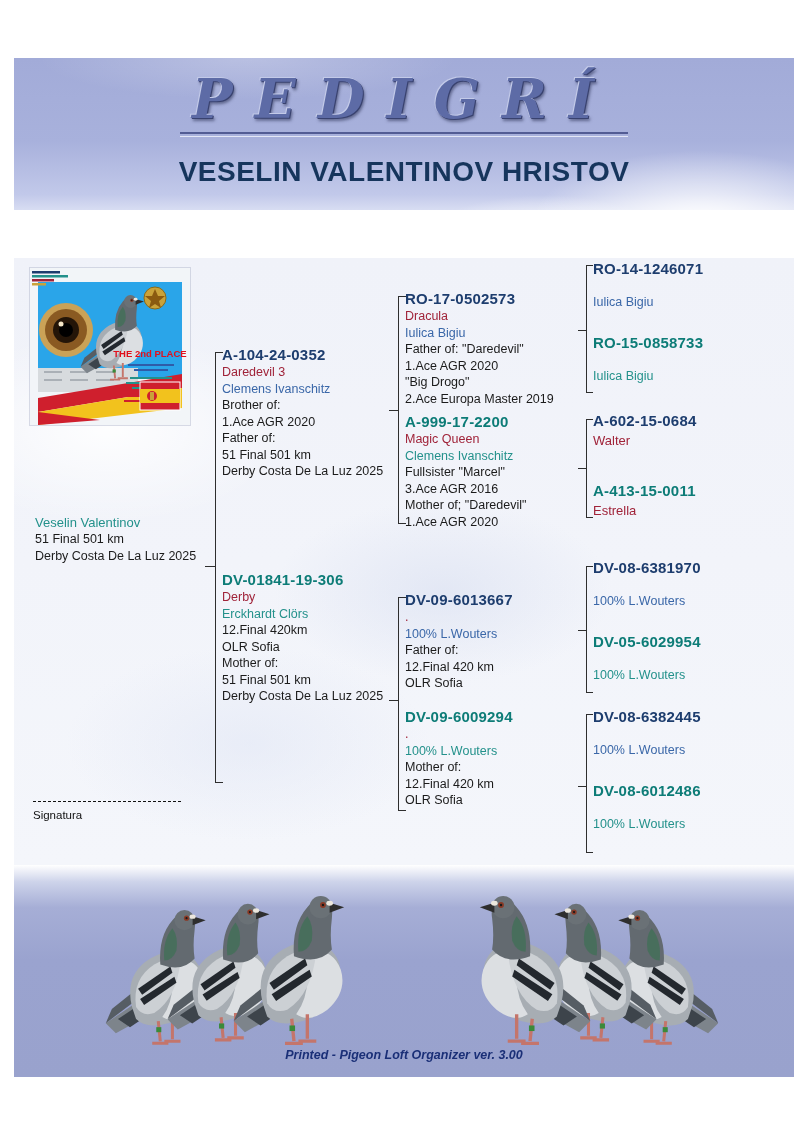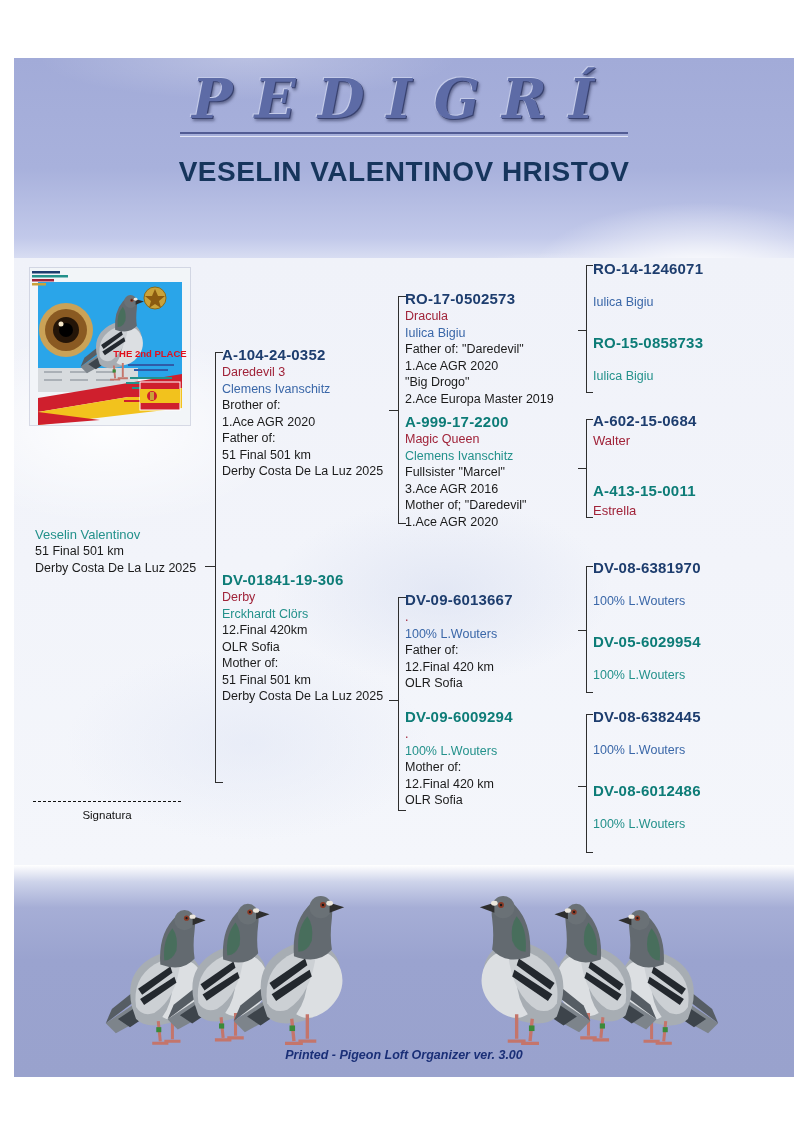--- a/index.html
+++ b/index.html
@@ -1,20 +1,20 @@
 <!DOCTYPE html>
 <html><head>
 <meta charset="utf-8">
 <style>
   html,body{margin:0;padding:0;background:#e9e9e9;}
   .page{position:relative;width:794px;height:1123px;margin:0 auto;background:#ffffff;overflow:hidden;
         font-family:"Liberation Sans", sans-serif;}
 
   
-  .band-header{position:absolute;left:14px;right:0;top:58px;height:200px;
+  .band-header{position:absolute;left:14px;right:0;top:58px;height:152px;
     background:
       radial-gradient(ellipse 260px 110px at 88% 108%, rgba(255,255,255,.97), rgba(255,255,255,0) 65%),
       radial-gradient(ellipse 200px 70px at 68% 118%, rgba(255,255,255,.85), rgba(255,255,255,0) 60%),
       radial-gradient(ellipse 300px 60px at 30% 0%, rgba(255,255,255,.25), rgba(255,255,255,0) 70%),
       linear-gradient(180deg,#a2abd8 0%,#a8b1dc 55%,#c2c9ea 90%,#d8ddf2 100%);}
   .pedigri{margin-top:8px;text-align:center;font-family:"DejaVu Serif", serif;font-style:italic;font-weight:bold;
     font-size:54px;letter-spacing:22px;color:#5d6ba6;line-height:66px;
     text-shadow:-1px -1px 0 #c3cae8, 1px 1px 0 #39426f, 2px 3px 3px rgba(40,45,80,.55);}
   .pedigri-underline{width:448px;margin:0 auto;height:2px;border-top:2px solid #525c94;border-bottom:1px solid #e3e7f6;}
   .owner{margin-top:19px;text-align:center;font-size:28px;font-weight:bold;color:#16355c;letter-spacing:.5px;}
@@ -31,29 +31,29 @@
   .node{position:absolute;width:180px;}
   .nid{font-size:15px;font-weight:bold;line-height:19px;letter-spacing:.2px;}
   .nid.navy{color:#1d3d6e;} .nid.teal{color:#0d7c77;}
   .nname{font-size:12.5px;line-height:16.5px;color:#a02339;}
   .nsub{font-size:12.5px;line-height:16.5px;}
   .nsub.blue{color:#3a67a8;} .nsub.teal{color:#23918b;}
   .nline{font-size:12.5px;line-height:16.5px;color:#1b1b1b;}
   .gap16{margin-top:16px;} .gap2{margin-top:2px;}
 
   .subject-id{font-size:17px;font-weight:bold;color:#8e1f2c;line-height:21px;}
-  .subject-fancier{margin-top:21px;font-size:13px;line-height:17px;color:#23918b;}
+  .subject-fancier{margin-top:9px;font-size:13px;line-height:17px;color:#23918b;}
   .subject-line{font-size:12.5px;line-height:17px;color:#1b1b1b;}
 
   .vline{position:absolute;width:1px;background:#2e2e2e;}
   .tick{position:absolute;height:1px;background:#2e2e2e;}
 
   .signature{position:absolute;left:33px;top:801px;width:148px;}
   .signature-line{border-top:1.5px dashed #111;height:0;}
-  .signature-label{margin-top:7px;text-align:center;font-size:11.5px;color:#111;}
+  .signature-label{margin-top:7px;font-size:11.5px;color:#111;}
 
   
   .photo-card{position:absolute;left:30px;top:268px;width:160px;height:157px;background:#fff;
     box-shadow:0 0 0 1px rgba(180,185,205,.5);}
 
   
   .band-footer{position:absolute;left:14px;right:0;top:865px;height:212px;
     background:linear-gradient(180deg,#ffffff 0%,#cdd3ea 8%,#a6aed6 20%,#9aa3cf 45%,#99a2cd 100%);}
   .pigeons{position:absolute;left:78px;top:20px;}
   .printed{position:absolute;left:0;right:0;top:183px;text-align:center;

